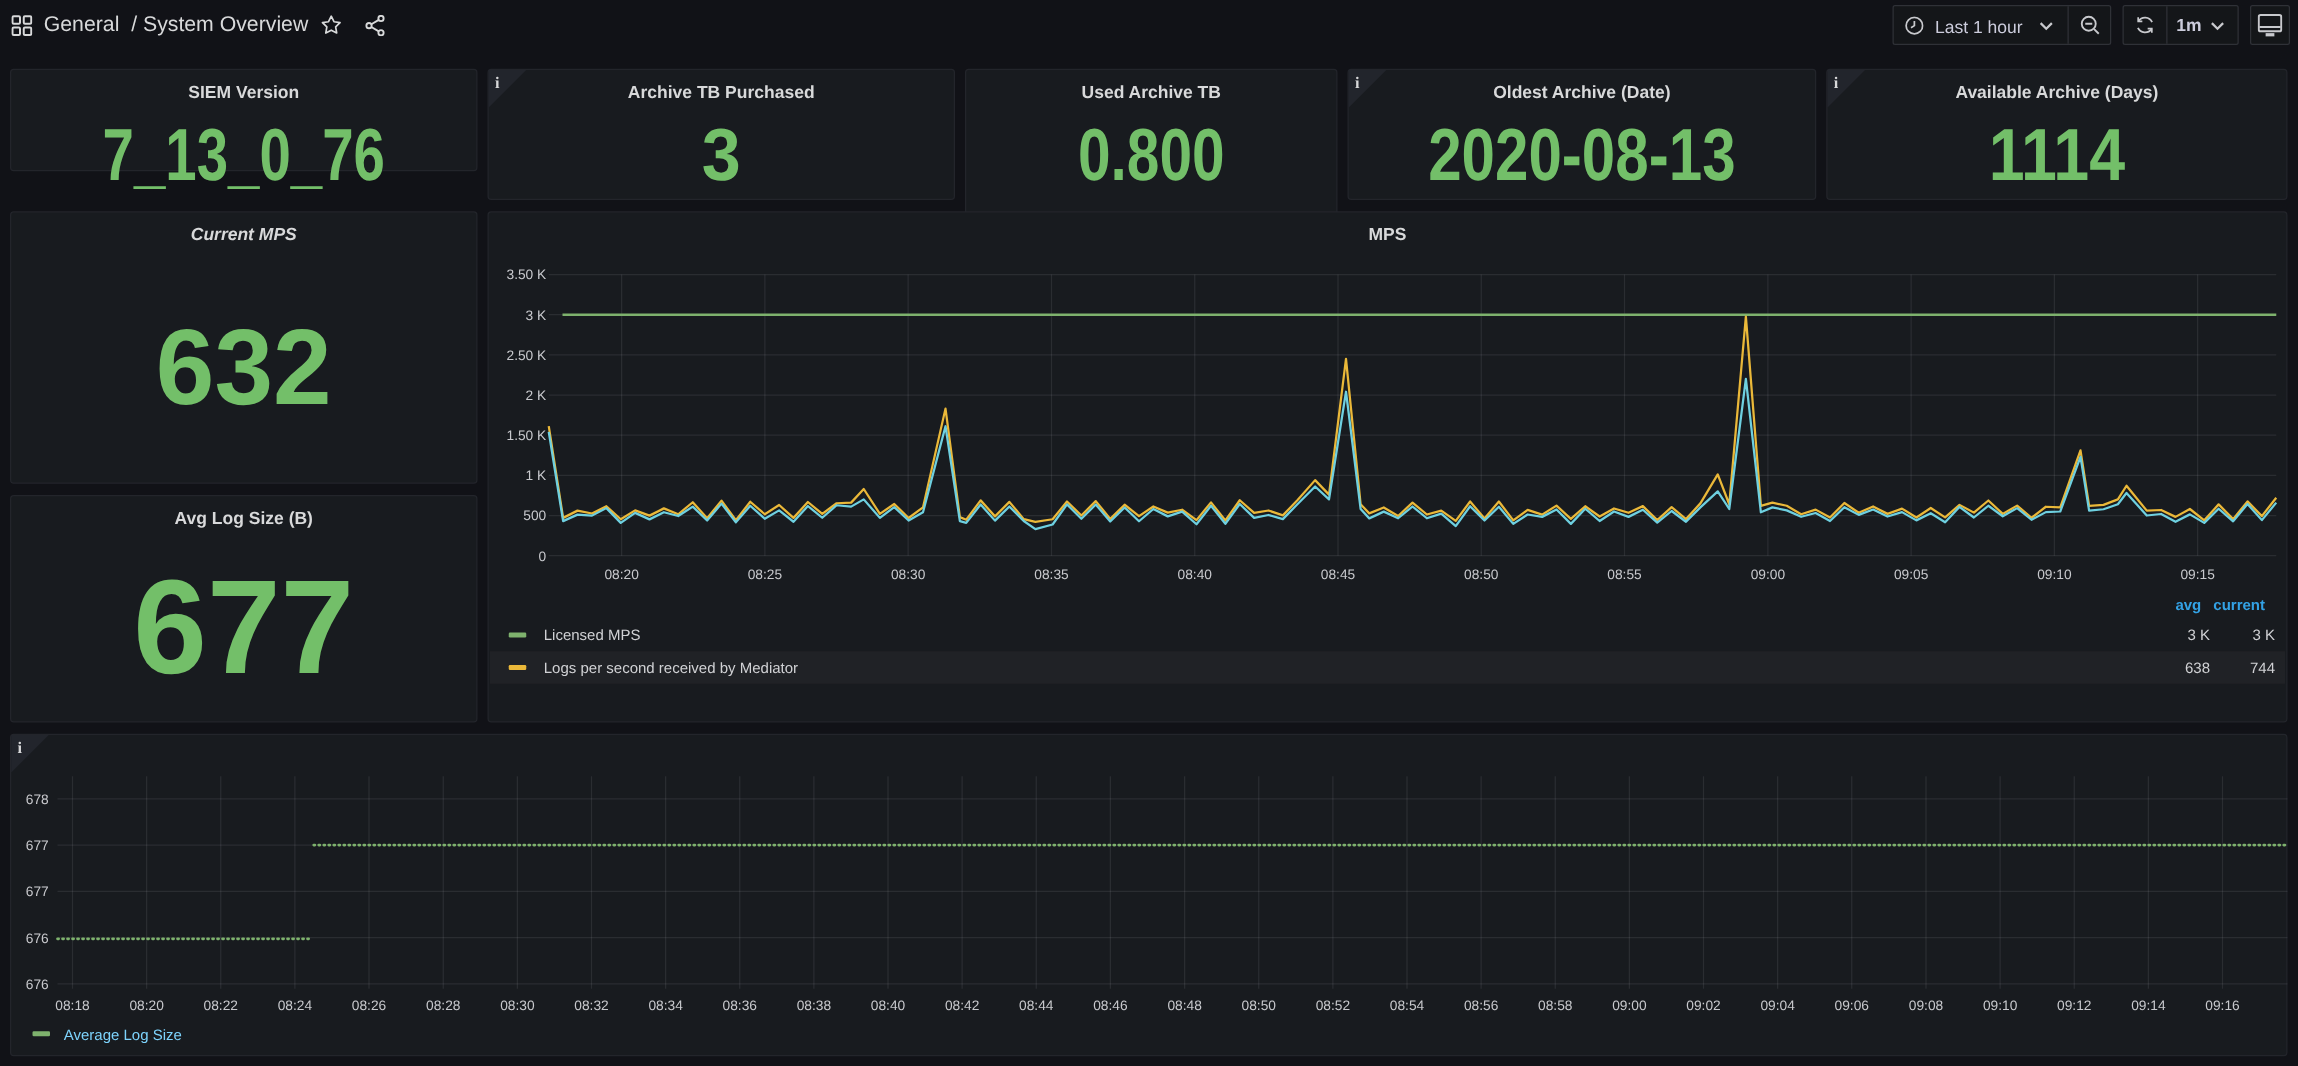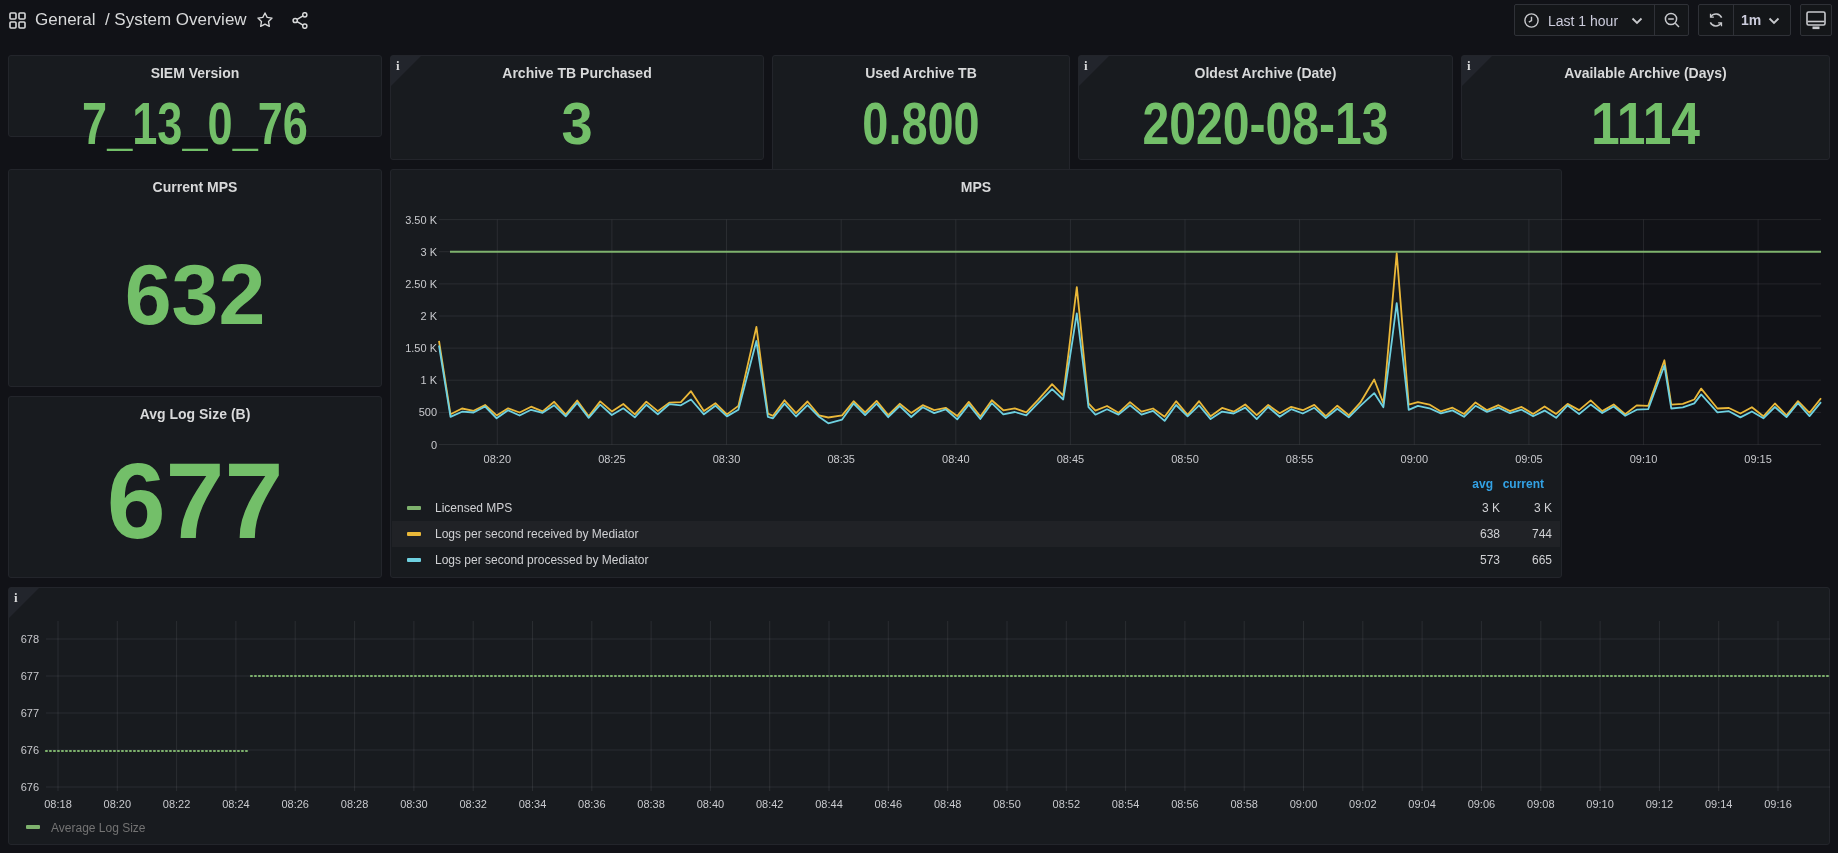--- a/index.html
+++ b/index.html
@@ -97,29 +97,29 @@
   <div class="bigval" style="top:39px;font-size:59px;transform:scaleX(0.815);">2020-08-13</div>
 </div>
 <div class="panel" style="left:1461px;top:55px;width:369px;height:105px;">
   <div class="corner"></div>
     <div class="cinfo">i</div>
   <div class="ptitle" style="top:9px;">Available Archive (Days)</div>
   <div class="bigval" style="top:39px;font-size:59px;transform:scaleX(0.875);">1114</div>
 </div>
 
 <div class="panel" style="left:8px;top:169px;width:374px;height:218px;">
-  <div class="ptitle" style="top:9px;">Current MPS</div>
+  <div class="ptitle" style="top:9px;font-style:italic;">Current MPS</div>
   <div class="bigval" style="top:81px;font-size:86px;transform:scaleX(0.98);">632</div>
 </div>
 <div class="panel" style="left:8px;top:396px;width:374px;height:182px;">
   <div class="ptitle" style="top:9px;">Avg Log Size (B)</div>
   <div class="bigval" style="top:51px;font-size:107px;transform:scaleX(0.99);">677</div>
 </div>
 
-<div class="panel" style="left:390px;top:169px;width:1172px;height:409px;">
+<div class="panel" style="left:390px;top:169px;width:1440px;height:409px;">
   <div class="ptitle" style="top:9px;">MPS</div>
   <svg width="1440" height="409" viewBox="0 0 1440 409" style="position:absolute;left:0;top:0">
 <line x1="48" y1="274.5" x2="1430" y2="274.5" stroke="rgba(204,204,220,0.10)" stroke-width="1"></line>
 <line x1="48" y1="242.4" x2="1430" y2="242.4" stroke="rgba(204,204,220,0.10)" stroke-width="1"></line>
 <line x1="48" y1="210.2" x2="1430" y2="210.2" stroke="rgba(204,204,220,0.10)" stroke-width="1"></line>
 <line x1="48" y1="178.1" x2="1430" y2="178.1" stroke="rgba(204,204,220,0.10)" stroke-width="1"></line>
 <line x1="48" y1="146.0" x2="1430" y2="146.0" stroke="rgba(204,204,220,0.10)" stroke-width="1"></line>
 <line x1="48" y1="113.9" x2="1430" y2="113.9" stroke="rgba(204,204,220,0.10)" stroke-width="1"></line>
 <line x1="48" y1="81.7" x2="1430" y2="81.7" stroke="rgba(204,204,220,0.10)" stroke-width="1"></line>
 <line x1="48" y1="49.6" x2="1430" y2="49.6" stroke="rgba(204,204,220,0.10)" stroke-width="1"></line>
@@ -166,26 +166,20 @@
     <div class="dash" style="background:#7eb26d;"></div>
     <div style="position:absolute;left:43px;top:6px;">Licensed MPS</div>
     <div class="lval" style="right:60px;">3 K</div>
       <div class="lval" style="right:8px;">3 K</div>
   </div>
   <div class="legrow" style="top:351px;background:#202226;">
     <div class="dash" style="background:#eab839;"></div>
     <div style="position:absolute;left:43px;top:6px;">Logs per second received by Mediator</div>
     <div class="lval" style="right:60px;">638</div>
       <div class="lval" style="right:8px;">744</div>
-  </div>
-  <div class="legrow" style="top:377px;">
-    <div class="dash" style="background:#6ed0e0;"></div>
-    <div style="position:absolute;left:43px;top:6px;">Logs per second processed by Mediator</div>
-    <div class="lval" style="right:60px;">573</div>
-      <div class="lval" style="right:8px;">665</div>
   </div>
 </div>
 
 <div class="panel" style="left:8px;top:587px;width:1822px;height:258px;">
   <div class="corner"></div>
     <div class="cinfo">i</div>
   <svg width="1822" height="258" viewBox="0 0 1822 258" style="position:absolute;left:0;top:0">
 <line x1="37" y1="51" x2="1821" y2="51" stroke="rgba(204,204,220,0.10)" stroke-width="1"></line>
 <line x1="37" y1="88" x2="1821" y2="88" stroke="rgba(204,204,220,0.10)" stroke-width="1"></line>
 <line x1="37" y1="125" x2="1821" y2="125" stroke="rgba(204,204,220,0.10)" stroke-width="1"></line>
@@ -253,14 +247,14 @@
 <text x="1353.8" y="220" text-anchor="middle" font-size="11" fill="#c8c9cd" font-family="Liberation Sans, sans-serif">09:02</text>
 <text x="1413.1" y="220" text-anchor="middle" font-size="11" fill="#c8c9cd" font-family="Liberation Sans, sans-serif">09:04</text>
 <text x="1472.4" y="220" text-anchor="middle" font-size="11" fill="#c8c9cd" font-family="Liberation Sans, sans-serif">09:06</text>
 <text x="1531.8" y="220" text-anchor="middle" font-size="11" fill="#c8c9cd" font-family="Liberation Sans, sans-serif">09:08</text>
 <text x="1591.1" y="220" text-anchor="middle" font-size="11" fill="#c8c9cd" font-family="Liberation Sans, sans-serif">09:10</text>
 <text x="1650.4" y="220" text-anchor="middle" font-size="11" fill="#c8c9cd" font-family="Liberation Sans, sans-serif">09:12</text>
 <text x="1709.7" y="220" text-anchor="middle" font-size="11" fill="#c8c9cd" font-family="Liberation Sans, sans-serif">09:14</text>
 <text x="1769.0" y="220" text-anchor="middle" font-size="11" fill="#c8c9cd" font-family="Liberation Sans, sans-serif">09:16</text>
     </svg>
   <div style="position:absolute;left:17px;top:237px;width:14px;height:4px;border-radius:1px;background:#7eb26d;"></div>
-  <div style="position:absolute;left:42px;top:233px;font-size:12px;color:#737373;">Average Log Size</div>
+  <div style="position:absolute;left:42px;top:233px;font-size:12px;color:#7dd3fc;">Average Log Size</div>
 </div>
 
 </body></html>

